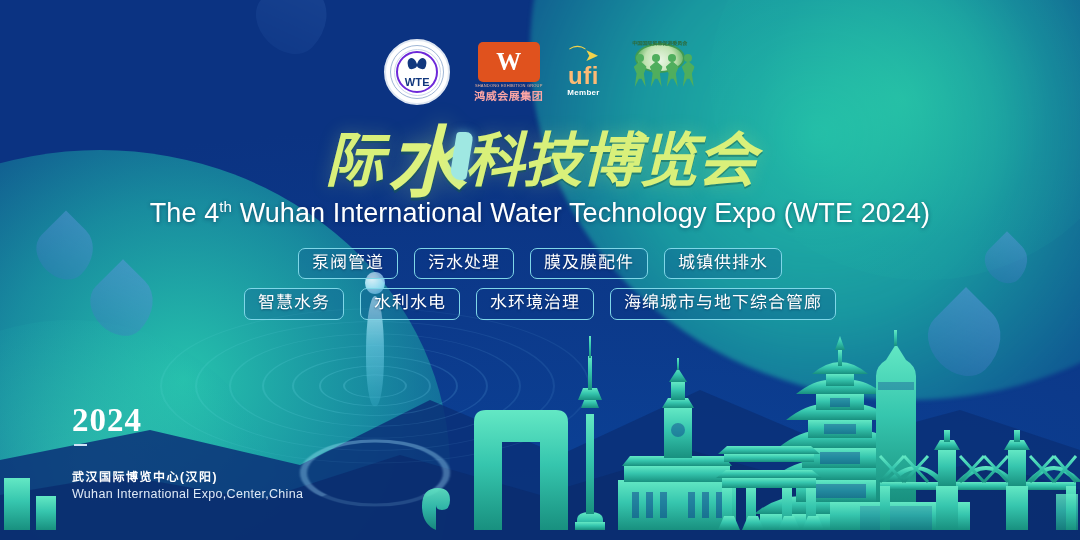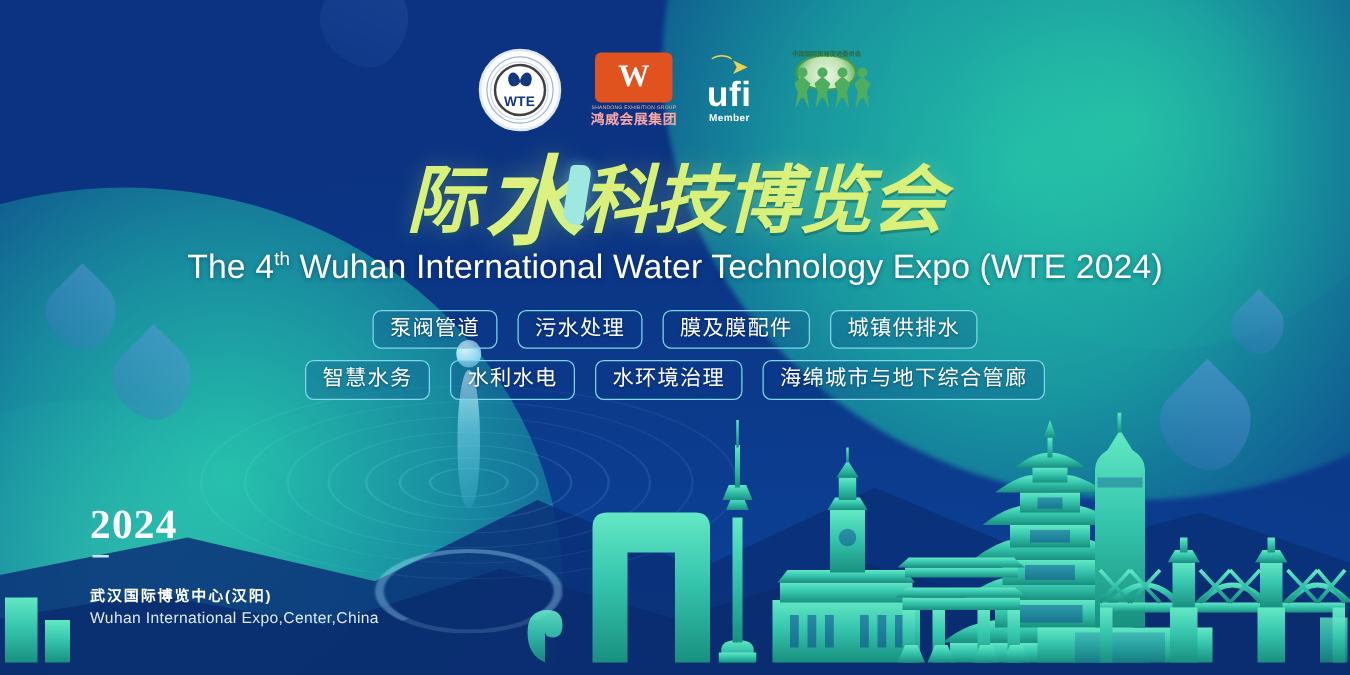--- a/index.html
+++ b/index.html
@@ -90,36 +90,36 @@
     position:absolute;left:0;right:0;top:36px;height:72px;
     display:flex;justify-content:center;align-items:center;gap:24px;z-index:6;
   }
   .logo{position:relative;display:flex;flex-direction:column;align-items:center;justify-content:center;}
 
   .logo-wte{width:66px;height:66px;border-radius:50%;
     background:#ffffff;border:2px solid #dfe7f2;
     display:flex;align-items:center;justify-content:center;position:relative;}
   .logo-wte::before{content:"";position:absolute;inset:4px;border-radius:50%;border:1.5px solid #9fb6d6;}
   .logo-wte::after{content:"";position:absolute;inset:7.5px;border-radius:50%;border:1.5px solid #cbd8ea;}
-  .wte-inner{position:relative;width:42px;height:42px;border-radius:50%;border:2px solid #404040;
+  .wte-inner{position:relative;width:42px;height:42px;border-radius:50%;border:2px solid #6d28d9;
     display:flex;flex-direction:column;align-items:center;justify-content:flex-end;padding-bottom:3px;}
   .wte-hearts{position:absolute;top:5px;left:50%;transform:translateX(-50%);display:flex;gap:1px;}
   .wte-hearts b{display:block;width:9px;height:11px;background:#12387e;border-radius:60% 60% 55% 55%/70% 70% 40% 40%;transform:rotate(-18deg);}
   .wte-hearts b:last-child{transform:rotate(18deg) scaleX(-1);}
   .wte-txt{font-size:11px;font-weight:bold;color:#12387e;letter-spacing:.2px;line-height:1;}
 
   .logo-hw{display:flex;flex-direction:column;align-items:center;gap:2px;}
   .hw-box{width:62px;height:40px;background:#e0521e;border-radius:5px;display:flex;align-items:center;justify-content:center;}
   .hw-w{font-size:25px;font-weight:bold;color:#fff;line-height:1;font-family:"Liberation Serif",serif;}
   .hw-en{font-size:4px;color:#f0b49a;letter-spacing:.2px;line-height:1;}
   .hw-cn{font-size:11px;font-weight:bold;color:#fca5a5;letter-spacing:.5px;line-height:1.1;}
 
   .logo-ufi{display:flex;flex-direction:column;align-items:center;gap:1px;}
   .ufi-wing{font-size:17px;color:#f2d24b;line-height:1;letter-spacing:-1px;}
-  .ufi-txt{font-size:28px;font-weight:bold;color:#ffffff;line-height:.95;letter-spacing:.5px;text-align:center;}
+  .ufi-txt{font-size:24px;font-weight:bold;color:#fdba74;line-height:.95;letter-spacing:.5px;text-align:center;}
   .ufi-sub{font-size:8px;font-weight:bold;color:#ffffff;line-height:1;letter-spacing:.3px;}
 
   .logo-ppl{width:72px;height:62px;position:relative;display:flex;align-items:flex-end;justify-content:center;}
   .ppl-ring{position:absolute;top:2px;left:50%;transform:translateX(-50%);
     width:50px;height:30px;border-radius:50%;
     background:radial-gradient(circle at 50% 60%,#eaf6e4 0%,#bfe2b0 55%,#5cae5a 90%);
     border:2px solid #3f9b52;}
   .ppl-ring span{position:absolute;top:-6px;left:50%;transform:translateX(-50%);font-size:5px;color:#2d6b3a;white-space:nowrap;font-weight:bold;}
   .ppl-row{position:relative;display:flex;gap:1px;align-items:flex-end;padding-bottom:2px;}
   .ppl{width:15px;height:34px;position:relative;}

